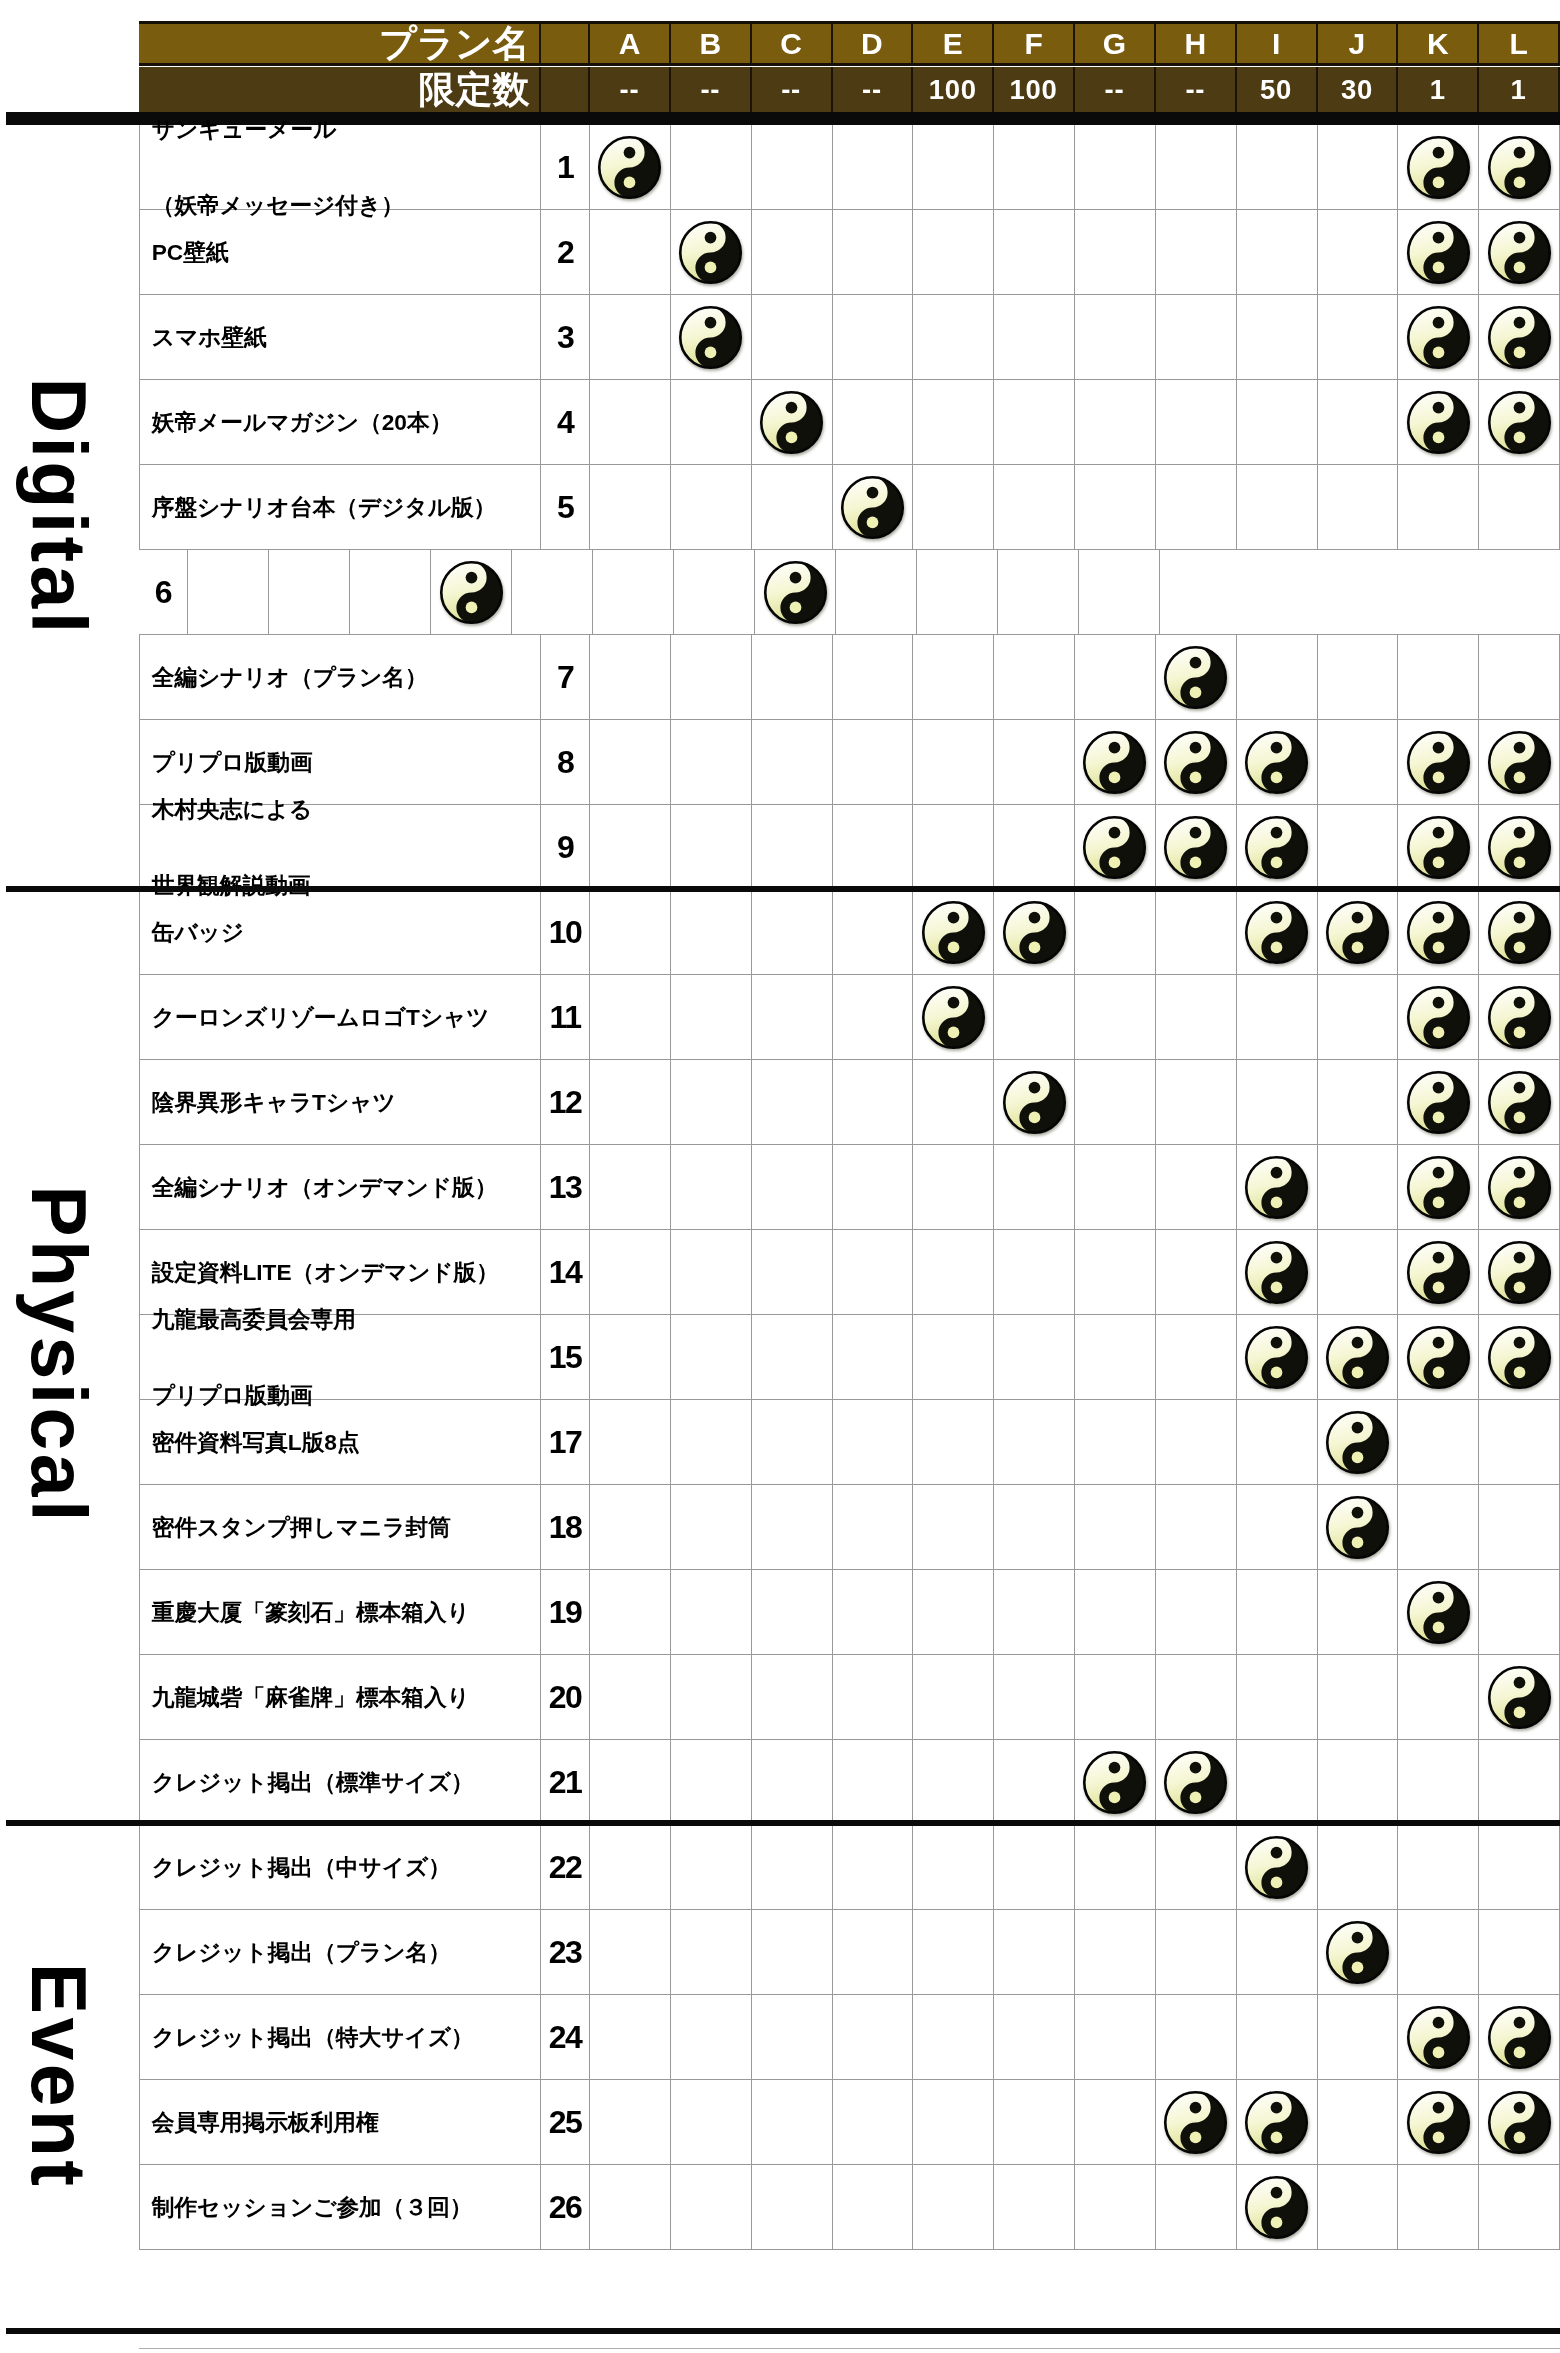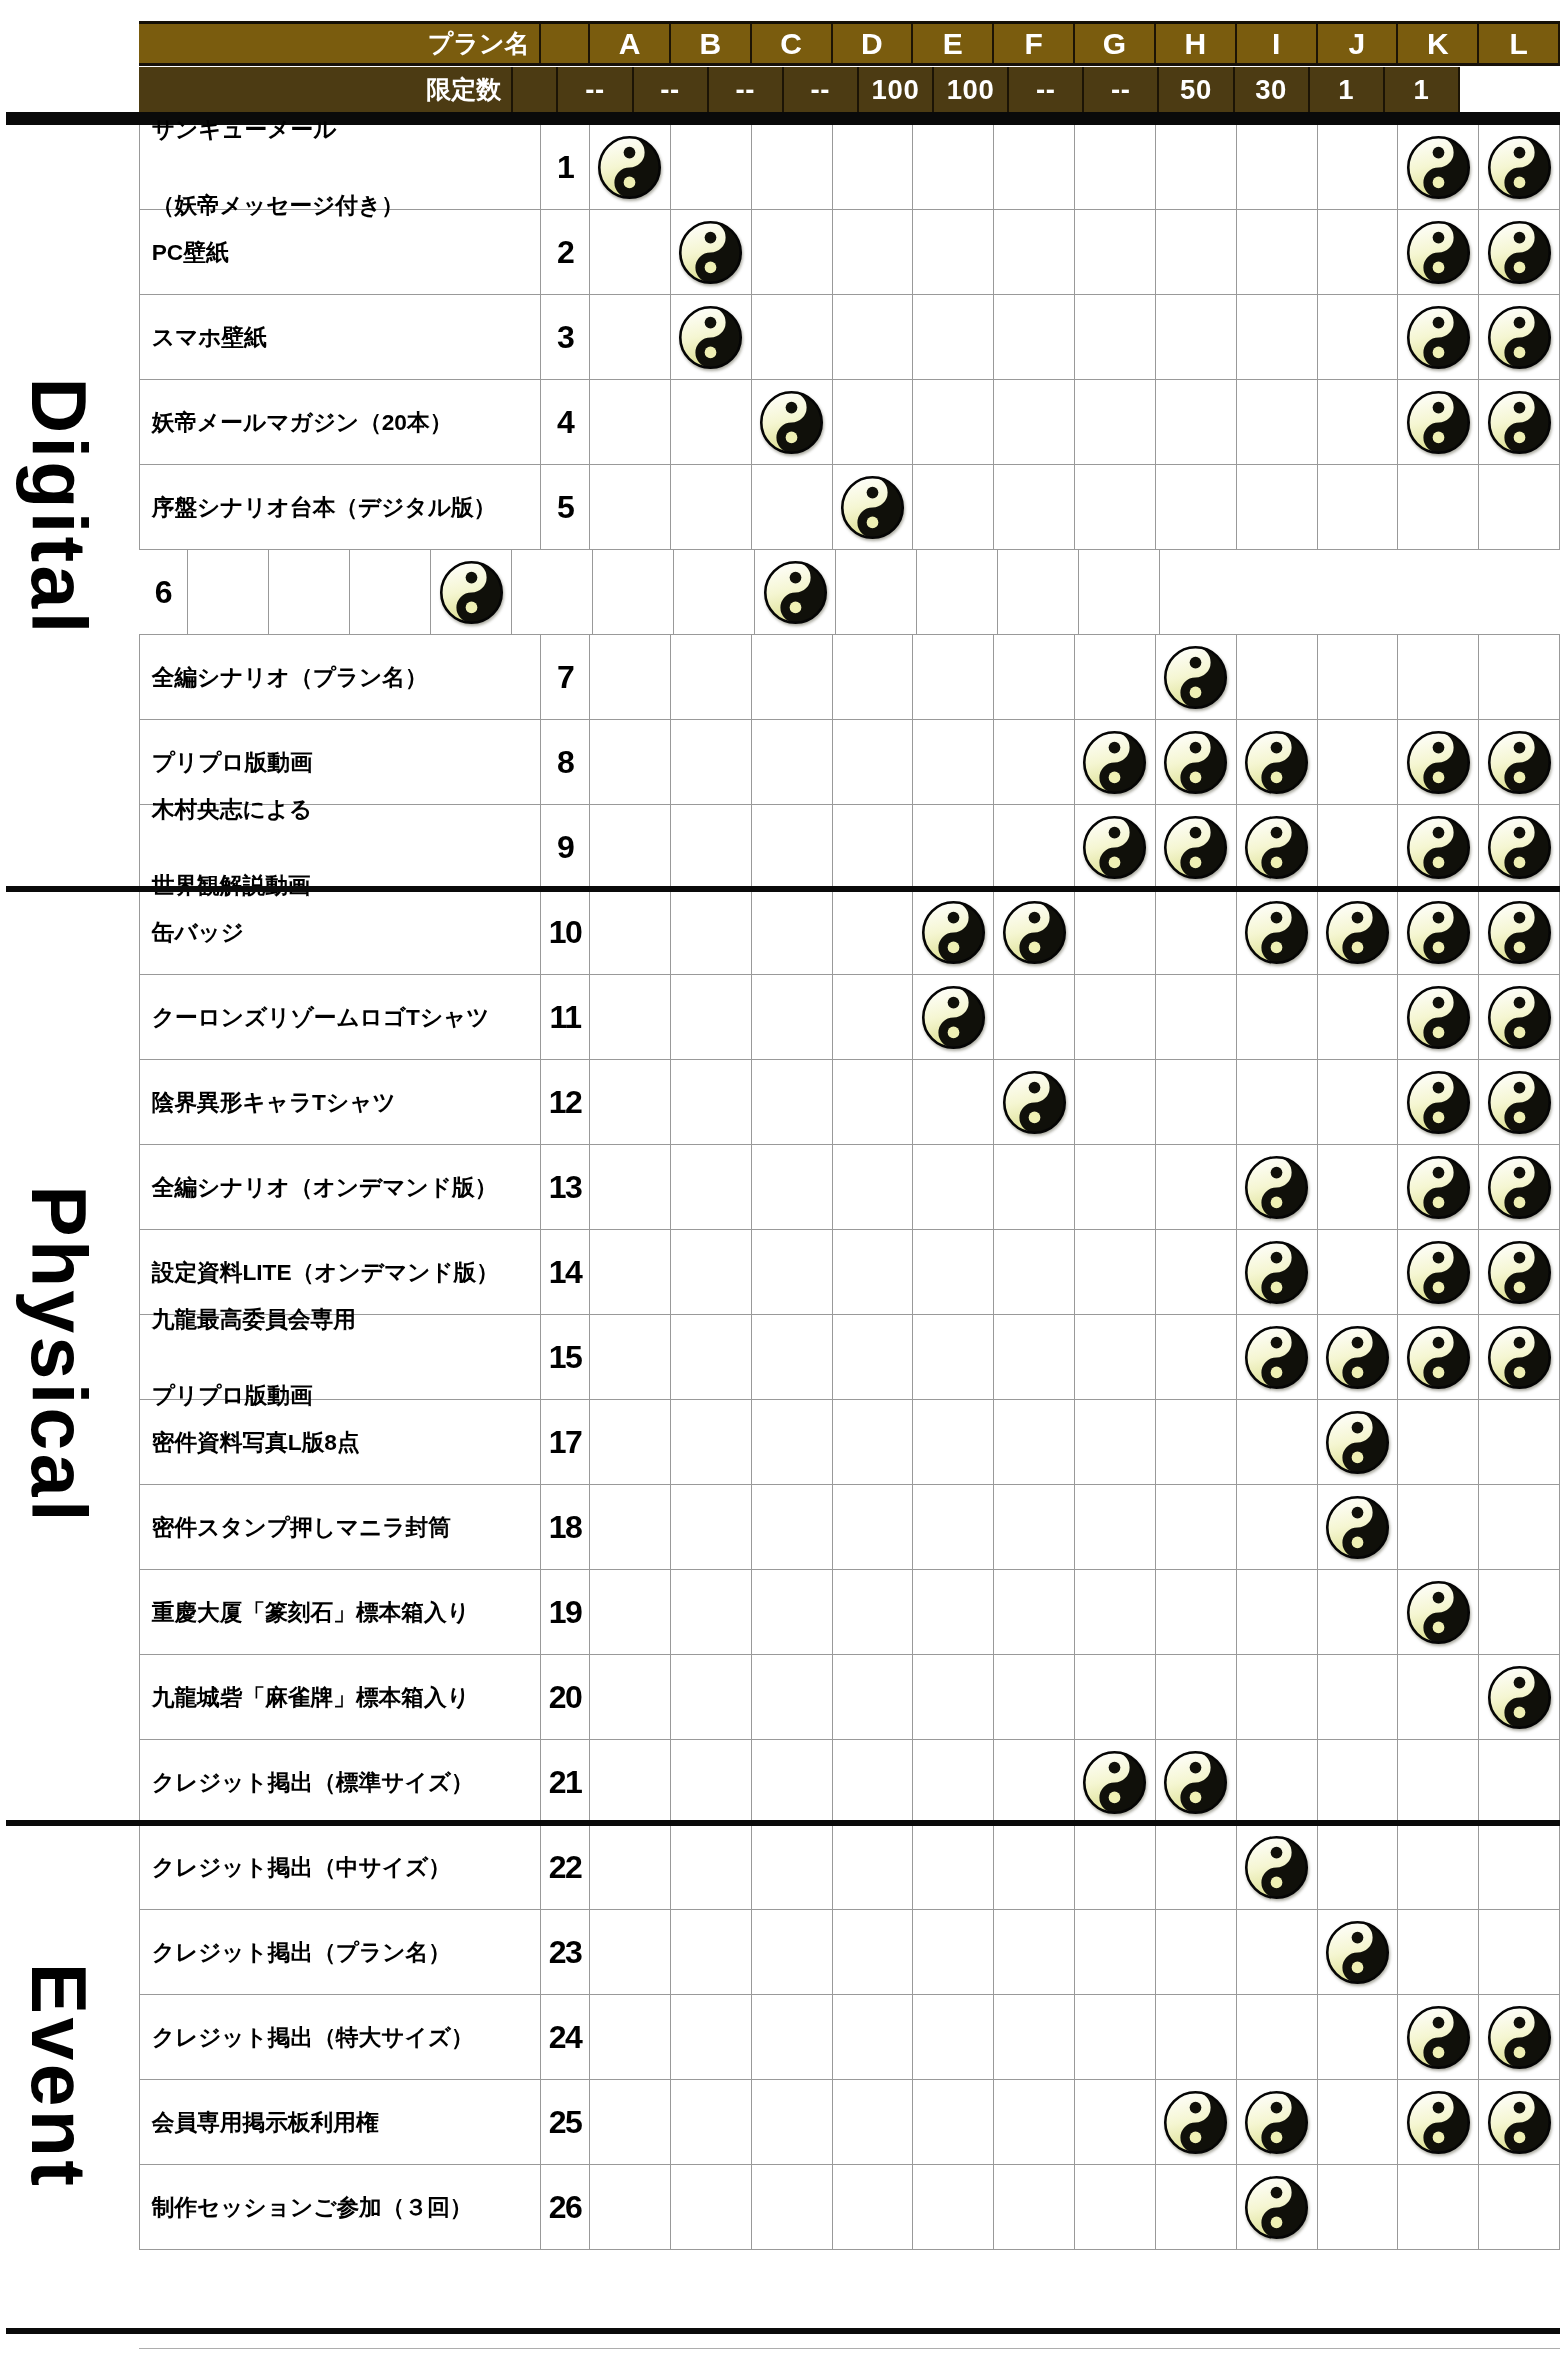--- a/index.html
+++ b/index.html
@@ -4,25 +4,25 @@
 <style>
   html,body{margin:0;padding:0;background:#fff;}
   #sheet{
     position:relative; width:1561px; height:2354px; background:#ffffff;
     overflow:hidden; font-family:"Liberation Sans","DejaVu Sans",sans-serif;
   }
   
   #hdr-topline{position:absolute;left:139px;top:20.6px;width:1421px;height:3.4px;background:#141007;}
   #hrow1{position:absolute;left:139px;top:24px;width:1421px;height:39px;display:flex;background:#1c1405;}
   #hsep{position:absolute;left:139px;top:63px;width:1421px;height:3.4px;background:#17110a;}
-  #hrow2{position:absolute;left:139px;top:67px;width:1321px;height:45px;display:flex;background:#17110a;}
+  #hrow2{position:absolute;left:139px;top:67px;width:1421px;height:45px;display:flex;background:#17110a;}
   .hcell{box-sizing:border-box;border-right:2.1px solid #1c1405;display:flex;align-items:center;justify-content:center;color:#fff;}
   #hrow1 .hcell{background:#7a5c0e;}
   #hrow2 .hcell{background:#4c3b13;}
-  .hcell.wide{width:403px;justify-content:flex-end;padding-right:9.6px;font-size:25px;font-weight:700;}
+  .hcell.wide{width:403px;justify-content:flex-end;padding-right:9.6px;font-size:37px;font-weight:700;}
   .hcell.small{width:49px;}
   .hcell.plan{width:81px;font-size:30px;font-weight:700;}
   .hcell.limit{width:81px;font-size:27.5px;font-weight:700;letter-spacing:0.7px;}
   #thick-top{position:absolute;left:5.5px;top:112px;width:1555px;height:13px;background:#0a0a0a;}
   
   #grid{position:absolute;left:139px;top:125px;width:1421px;}
   .row{display:flex;height:85px;box-sizing:border-box;border-bottom:1.4px solid #999999;}
   .cell{box-sizing:border-box;border-right:1.4px solid #999999;display:flex;align-items:center;justify-content:center;}
   .cell.item{width:403px;border-left:1.4px solid #999999;flex-direction:column;align-items:flex-start;justify-content:center;padding-left:11.7px;font-size:22.7px;font-weight:600;color:#000;line-height:1.42;gap:44px;}
   .cell.num{width:49px;font-size:32px;font-weight:700;letter-spacing:-1.4px;color:#000;}

